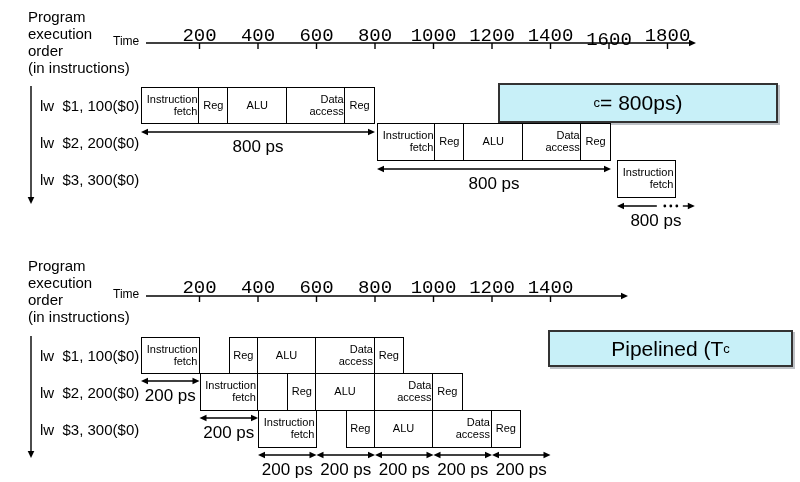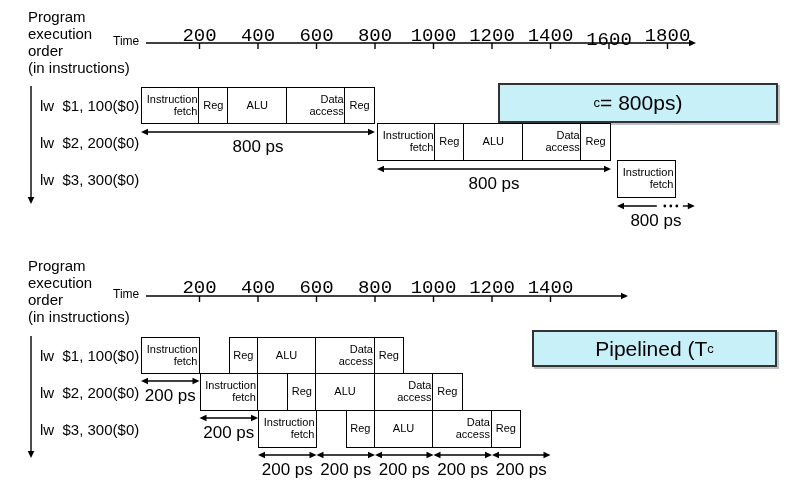--- a/index.html
+++ b/index.html
@@ -121,21 +121,21 @@
   <div class="time" style="top:34px">Time</div>
   <div class="title-box" style="left:498px;top:83px;width:280px;height:40px;background:#c8f0f8"><sub>c</sub><span>= 800ps)</span></div>
 
   <div class="hdr" style="top:257px">
     <div>Program</div>
     <div>execution</div>
     <div>order</div>
     <div>(in instructions)</div>
   </div>
   <div class="time" style="top:287px">Time</div>
-  <div class="title-box" style="left:532px;top:330px;width:245px;height:37px;background:#c8f0f8"><span>Pipelined (T</span><sub>c</sub></div>
+  <div class="title-box" style="left:548px;top:330px;width:245px;height:37px;background:#c8f0f8"><span>Pipelined (T</span><sub>c</sub></div>
 <div class="tick-label" style="left: 176.5px; top: 25px;">200</div>
     <div class="tick-label" style="left: 235px; top: 25px;">400</div>
     <div class="tick-label" style="left: 293.5px; top: 25px;">600</div>
     <div class="tick-label" style="left: 352px; top: 25px;">800</div>
     <div class="tick-label" style="left: 410.5px; top: 25px;">1000</div>
     <div class="tick-label" style="left: 469px; top: 25px;">1200</div>
     <div class="tick-label" style="left: 527.5px; top: 25px;">1400</div>
     <div class="tick-label" style="left: 586px; top: 29px;">1600</div>
     <div class="tick-label" style="left: 644.5px; top: 25px;">1800</div>
     <div class="instr" style="left: 40px; top: 97px;">lw  $1, 100($0)</div>

